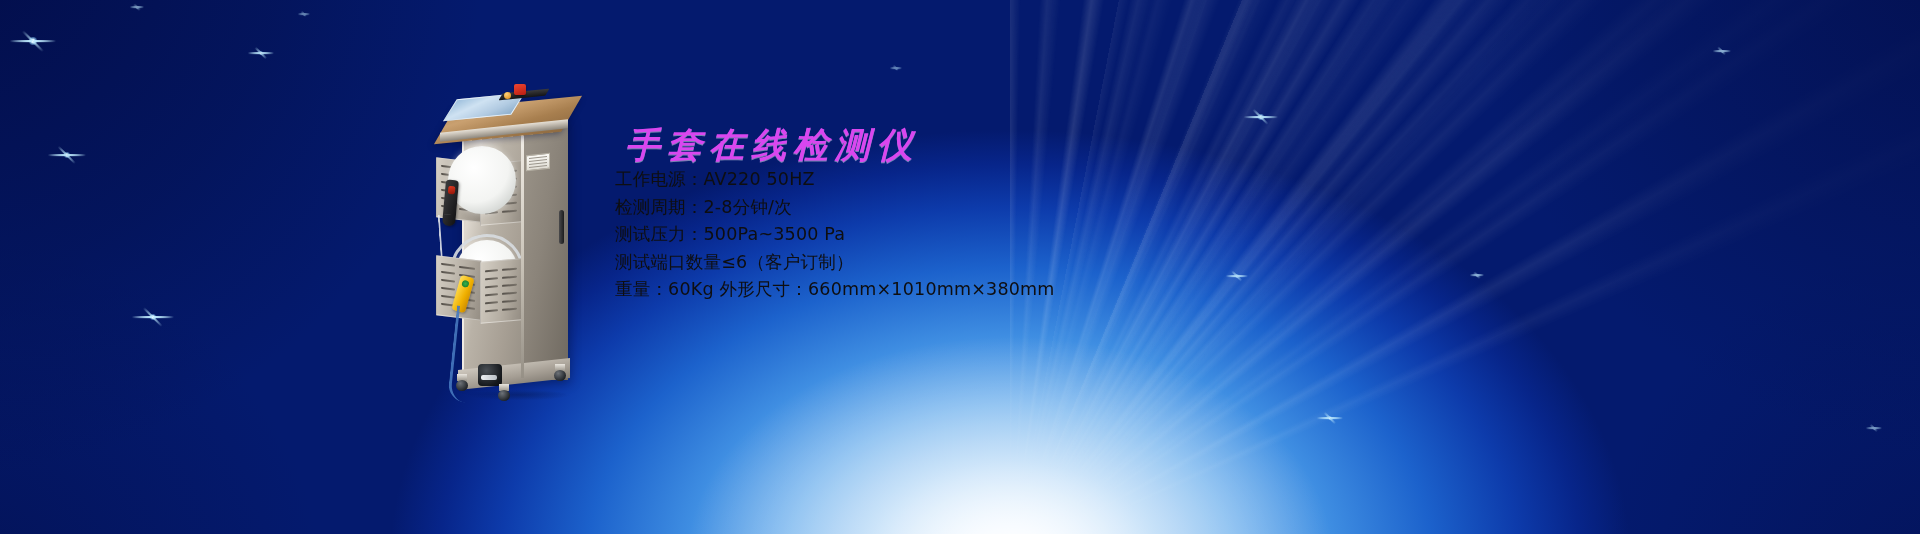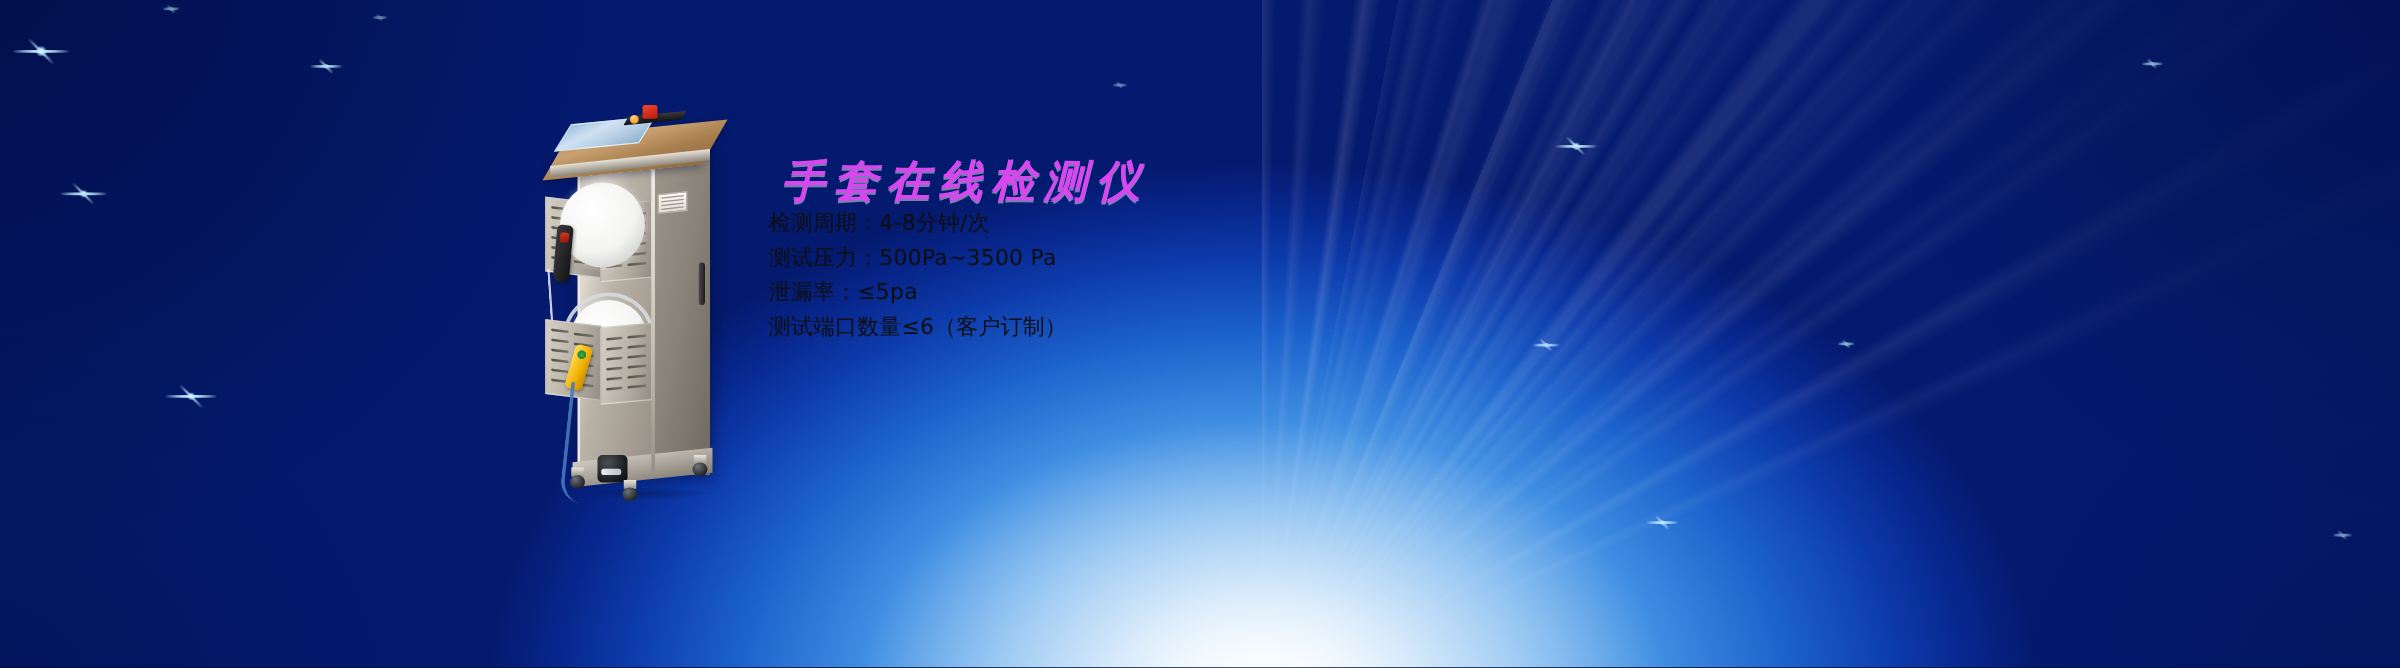--- a/index.html
+++ b/index.html
@@ -487,19 +487,20 @@
       </div>
     <div class="caster c3">
         <b></b>
         <i></i>
       </div>
   </div>
 
   <div id="title">手套在线检测仪</div>
 
   <div id="specs">
-      <div class="spec-line">检测周期：4-8分钟/次</div>
+      <div class="spec-line">工作电源：AV220   50HZ</div>
+      <div class="spec-line">检测周期：2-8分钟/次</div>
       <div class="spec-line">测试压力：500Pa~3500 Pa</div>
-      <div class="spec-line">泄漏率：≤5pa</div>
       <div class="spec-line">测试端口数量≤6（客户订制）</div>
+      <div class="spec-line">重量：60Kg     外形尺寸：660mm×1010mm×380mm</div>
     </div>
 
 </div>
 
 </body></html>

